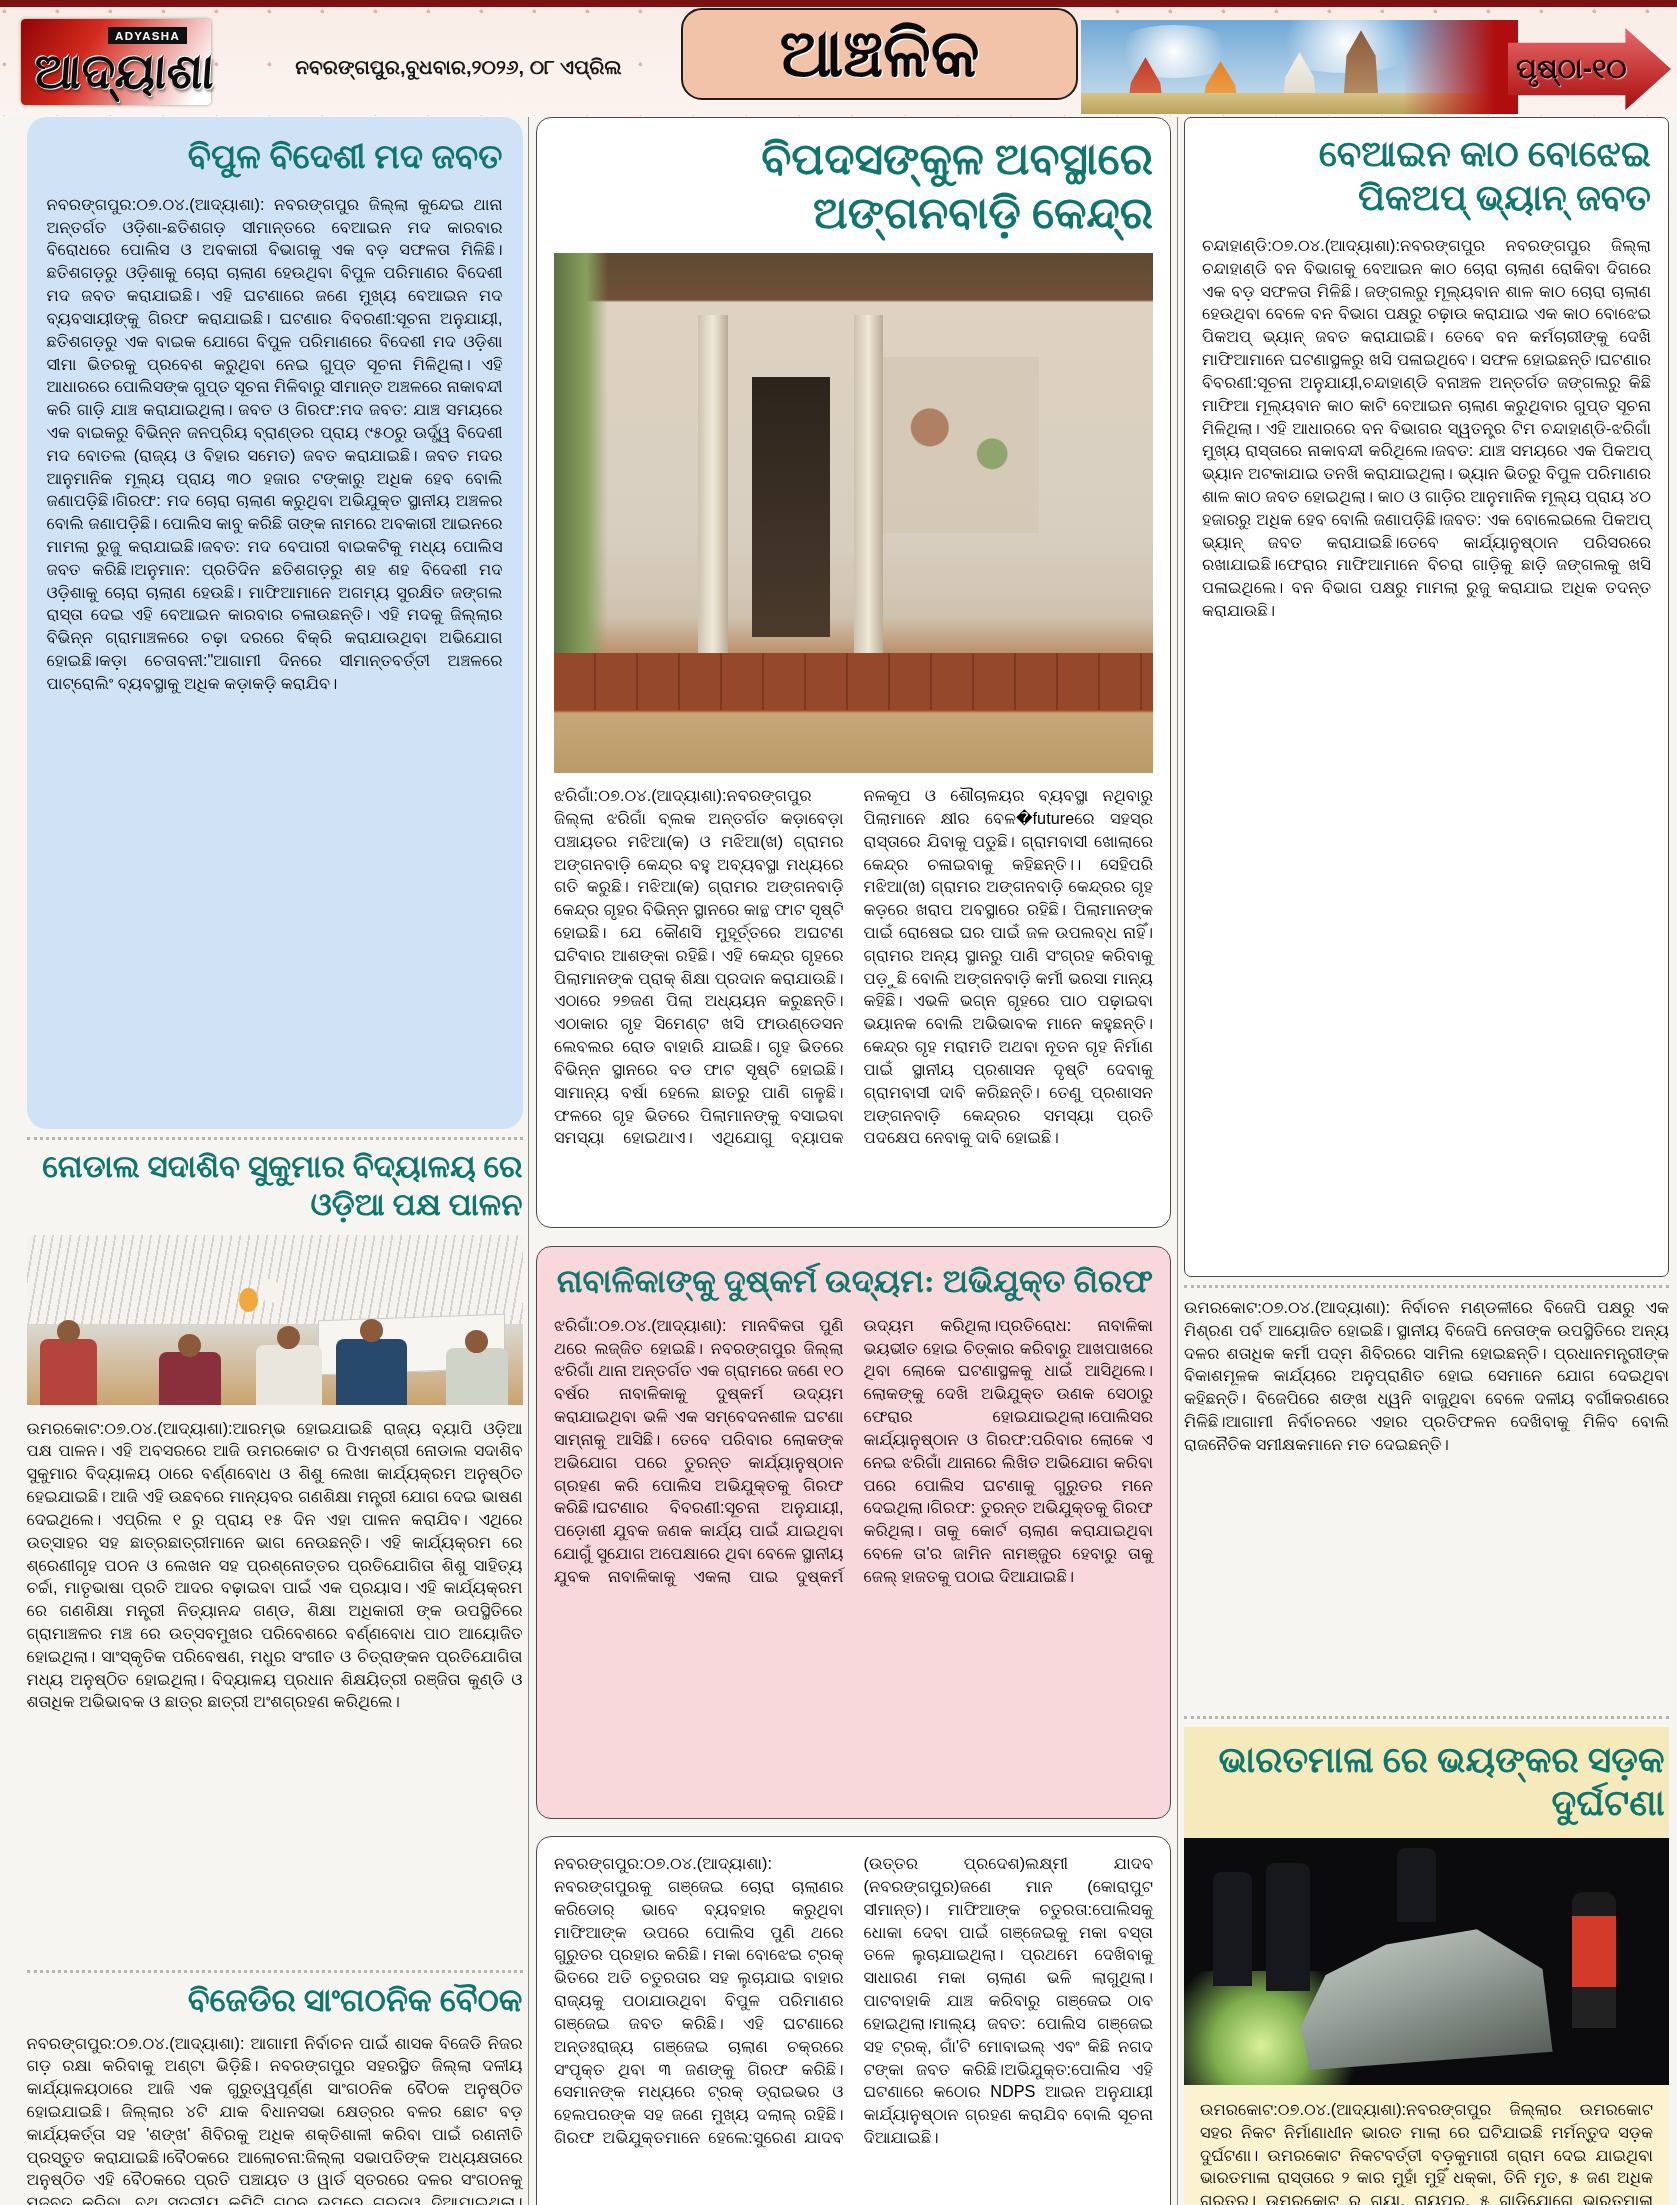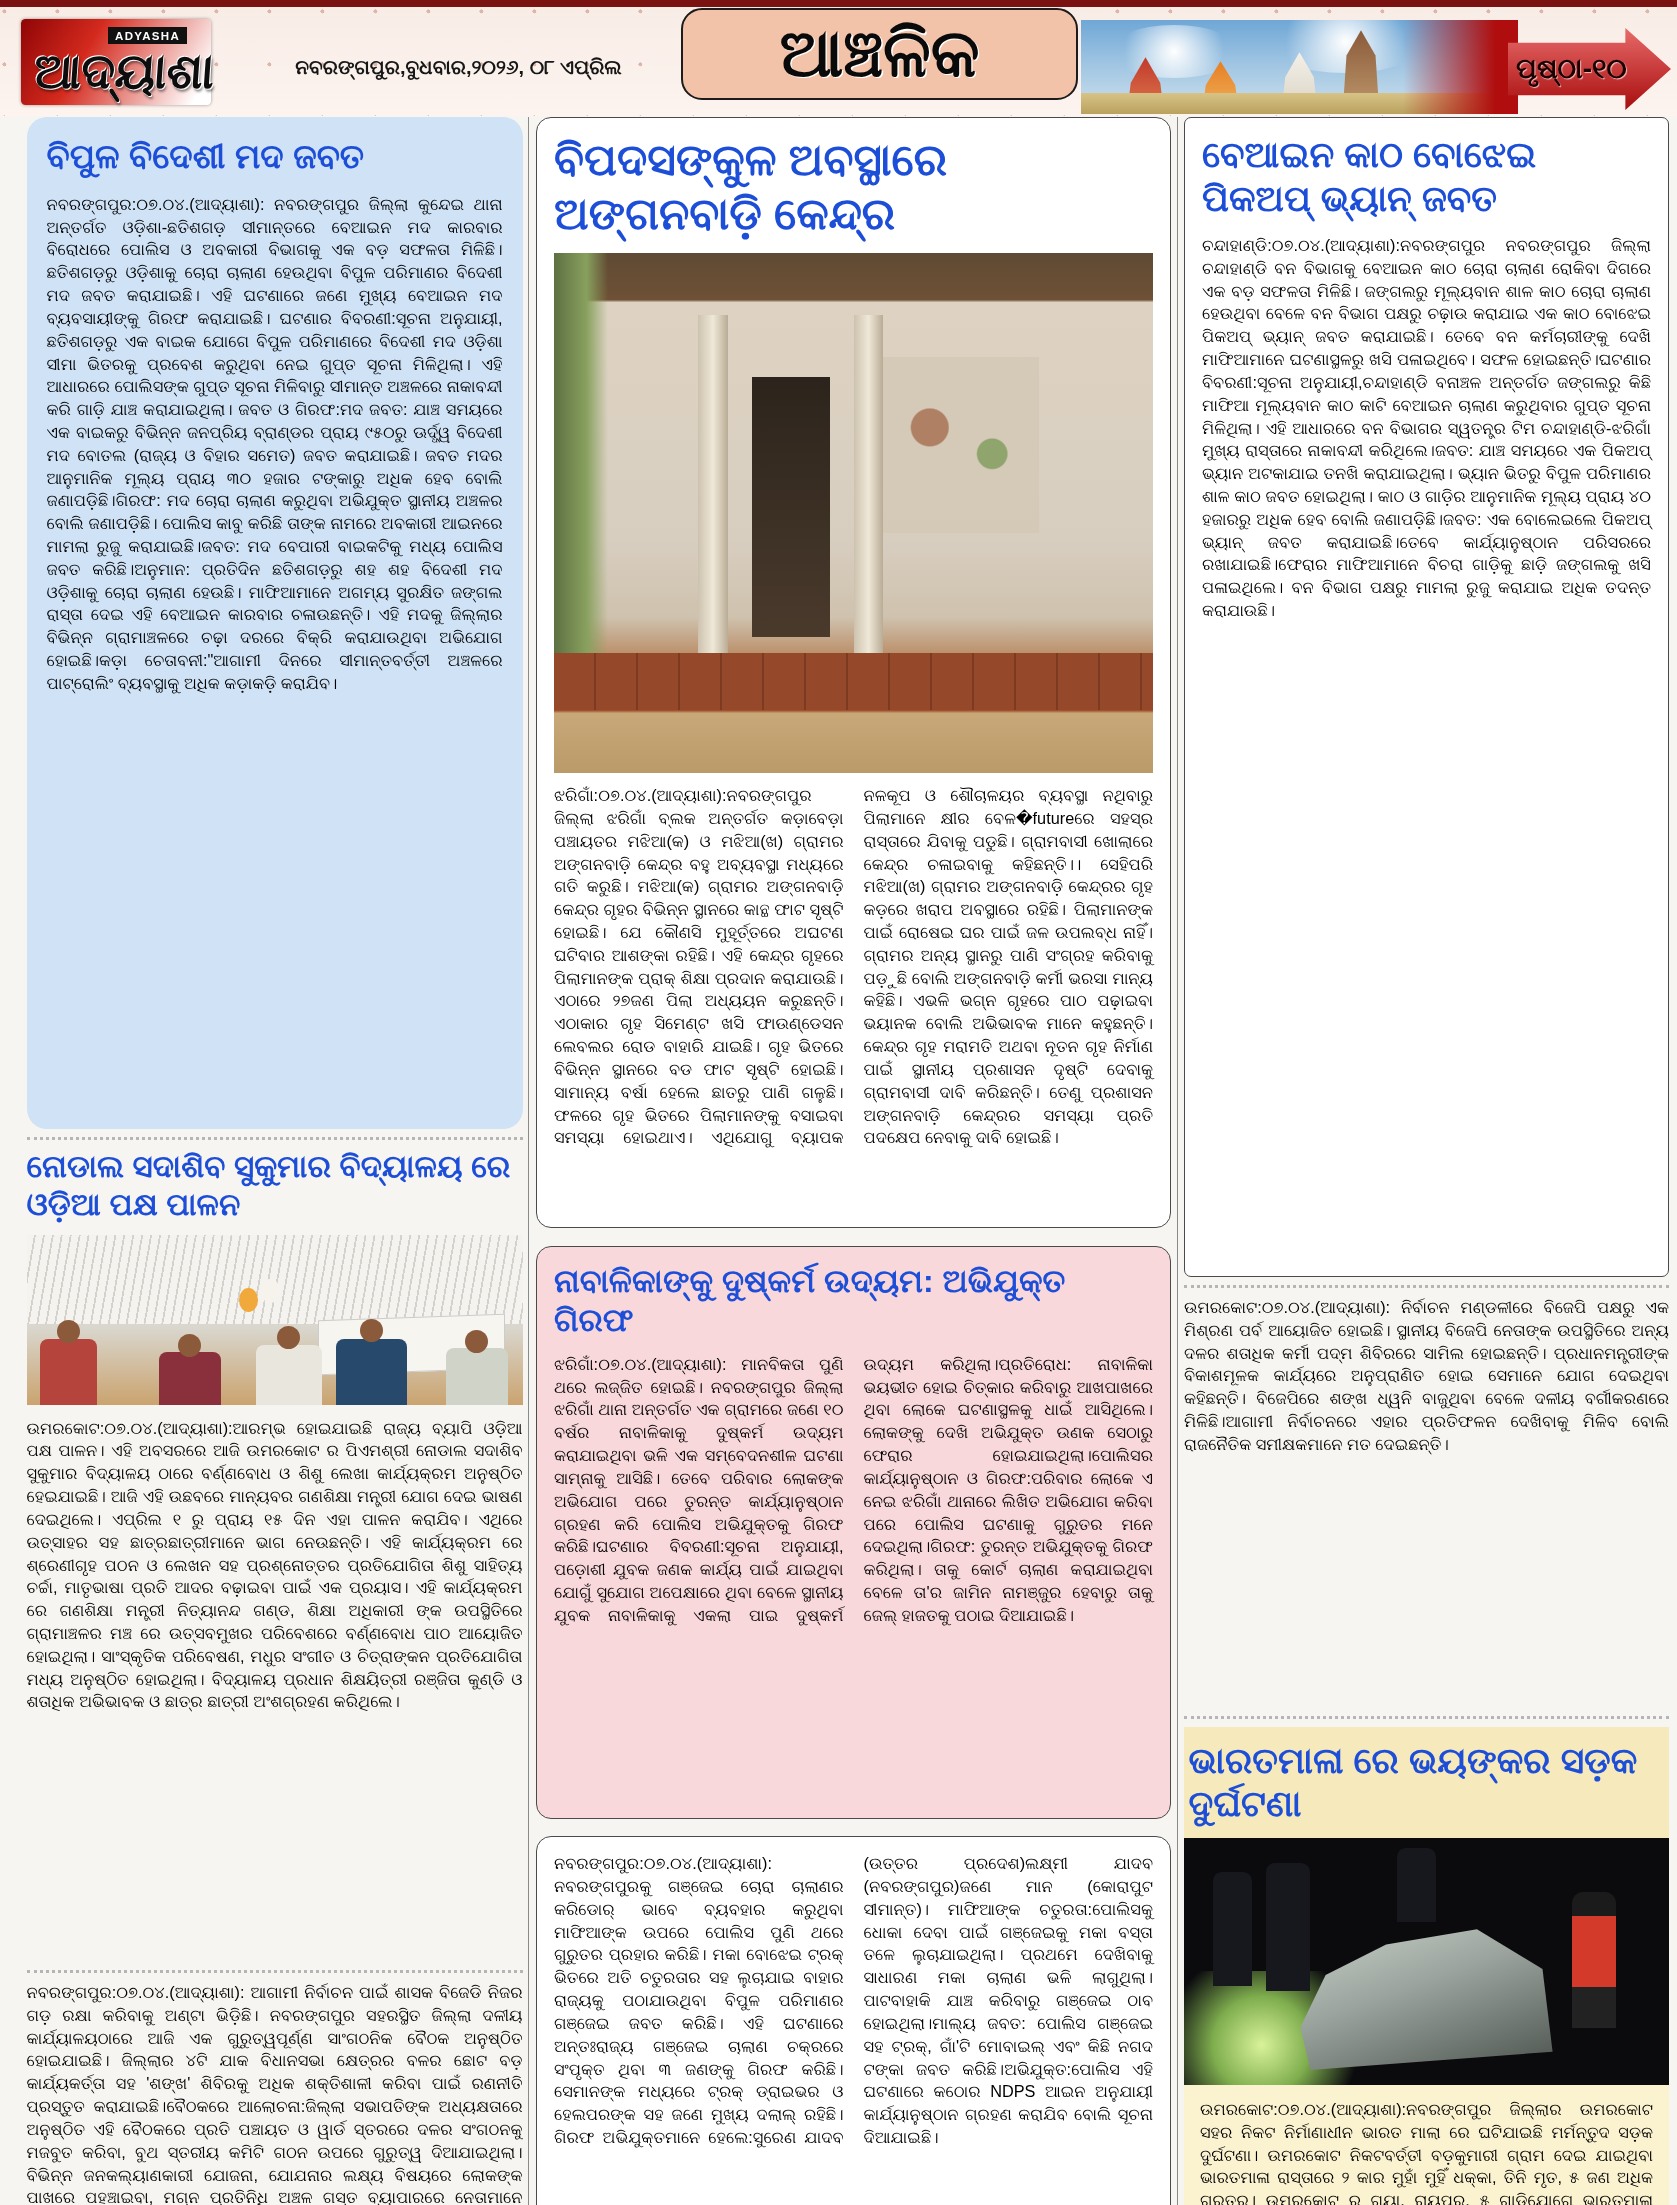--- a/index.html
+++ b/index.html
@@ -37,21 +37,21 @@
     display:flex;align-items:center;justify-content:flex-start;}
   .page-arrow span{font-size:28px;font-weight:900;color:#1c0000;text-shadow:0.9px 0.9px 0.9px #f5bcbc;margin-left:8px;}
   
   main{position:absolute;left:0;top:117px;width:100%;height:2574px;}
   .vrule{position:absolute;top:0;width:1.3px;height:2571px;background:#8a8a8a;}
   .col{position:absolute;top:0;}
   .col1{left:26.5px;width:496px;}
   .col2{left:536px;width:635px;}
   .col3{left:1184px;width:485px;}
   article{box-sizing:border-box;overflow:hidden;}
-  h1,h2{margin:0;text-align:left;color:#1d4ed8;font-weight:900;line-height:1.22;}
+  h1,h2{margin:0;text-align:right;color:#0f766e;font-weight:900;line-height:1.22;font-family:Liberation Serif, serif;}
   p{margin:0;font-size:16.3px;line-height:1.4;text-align:justify;color:#000000;}
   .dotted{border-top:3.1px dotted #b5b5b5;margin:8px 0;}
   .box{border:1.8px solid #4a4a4a;border-radius:15px;padding:15px 17px;background:#fff;}
   
   .art-blue{height:1012px;background:var(--blue_box,#cfe2f6);border-radius:20px;padding:19.4px 20px;}
   .art-blue h2{font-size:34px;margin-bottom:15px;}
   .art-odia{height:814px;}
   .art-odia h2{font-size:31px;margin-bottom:11.5px;}
   .event-photo{position:relative;width:100%;height:170px;margin-bottom:11.5px;overflow:hidden;
     background:linear-gradient(180deg,#e8e6df 0%,#d9d6cd 55%,#caa36f 100%);}
@@ -160,20 +160,21 @@
               <div class="head" style="left:24px;top:-20px;"></div>
             </div>
           <div class="person" style="left:419px;width:62px;height:57px;background:#cfd3c8;">
               <div class="head" style="left:19.4px;top:-18.5px;"></div>
             </div>
         </div>
         <p>ଉମରକୋଟ:୦୭.୦୪.(ଆଦ୍ୟାଶା):ଆରମ୍ଭ ହୋଇଯାଇଛି ରାଜ୍ୟ ବ୍ୟାପି ଓଡ଼ିଆ ପକ୍ଷ ପାଳନ। ଏହି ଅବସରରେ ଆଜି ଉମରକୋଟ ର ପିଏମଶ୍ରୀ ନୋଡାଲ ସଦାଶିବ ସୁକୁମାର ବିଦ୍ୟାଳୟ ଠାରେ ବର୍ଣ୍ଣବୋଧ ଓ ଶିଶୁ ଲେଖା କାର୍ଯ୍ୟକ୍ରମ ଅନୁଷ୍ଠିତ ହେଇଯାଇଛି। ଆଜି ଏହି ଉଛବରେ ମାନ୍ୟବର ଗଣଶିକ୍ଷା ମନ୍ତ୍ରୀ ଯୋଗ ଦେଇ ଭାଷଣ ଦେଇଥିଲେ। ଏପ୍ରିଲ ୧ ରୁ ପ୍ରାୟ ୧୫ ଦିନ ଏହା ପାଳନ କରାଯିବ। ଏଥିରେ ଉତ୍ସାହର ସହ ଛାତ୍ରଛାତ୍ରୀମାନେ ଭାଗ ନେଉଛନ୍ତି। ଏହି କାର୍ଯ୍ୟକ୍ରମ ରେ ଶ୍ରେଣୀଗୃହ ପଠନ ଓ ଲେଖନ ସହ ପ୍ରଶ୍ନୋତ୍ତର ପ୍ରତିଯୋଗିତା ଶିଶୁ ସାହିତ୍ୟ ଚର୍ଚ୍ଚା, ମାତୃଭାଷା ପ୍ରତି ଆଦର ବଢ଼ାଇବା ପାଇଁ ଏକ ପ୍ରୟାସ। ଏହି କାର୍ଯ୍ୟକ୍ରମ ରେ ଗଣଶିକ୍ଷା ମନ୍ତ୍ରୀ ନିତ୍ୟାନନ୍ଦ ଗଣ୍ଡ, ଶିକ୍ଷା ଅଧିକାରୀ ଙ୍କ ଉପସ୍ଥିତିରେ ଗ୍ରାମାଞ୍ଚଳର ମଞ୍ଚ ରେ ଉତ୍ସବମୁଖର ପରିବେଶରେ ବର୍ଣ୍ଣବୋଧ ପାଠ ଆୟୋଜିତ ହୋଇଥିଲା। ସାଂସ୍କୃତିକ ପରିବେଷଣ, ମଧୁର ସଂଗୀତ ଓ ଚିତ୍ରାଙ୍କନ ପ୍ରତିଯୋଗିତା ମଧ୍ୟ ଅନୁଷ୍ଠିତ ହୋଇଥିଲା। ବିଦ୍ୟାଳୟ ପ୍ରଧାନ ଶିକ୍ଷୟିତ୍ରୀ ରଞ୍ଜିତା କୁଣ୍ଡି ଓ ଶତାଧିକ ଅଭିଭାବକ ଓ ଛାତ୍ର ଛାତ୍ରୀ ଅଂଶଗ୍ରହଣ କରିଥିଲେ।</p>
       </article>
       <div class="dotted"></div>
       <article class="art-bjd">
+        <h2>ବିଜେଡିର ସାଂଗଠନିକ ବୈଠକ</h2>
         <p>ନବରଙ୍ଗପୁର:୦୭.୦୪.(ଆଦ୍ୟାଶା): ଆଗାମୀ ନିର୍ବାଚନ ପାଇଁ ଶାସକ ବିଜେଡି ନିଜର ଗଡ଼ ରକ୍ଷା କରିବାକୁ ଅଣ୍ଟା ଭିଡ଼ିଛି। ନବରଙ୍ଗପୁର ସହରସ୍ଥିତ ଜିଲ୍ଲା ଦଳୀୟ କାର୍ଯ୍ୟାଳୟଠାରେ ଆଜି ଏକ ଗୁରୁତ୍ୱପୂର୍ଣ୍ଣ ସାଂଗଠନିକ ବୈଠକ ଅନୁଷ୍ଠିତ ହୋଇଯାଇଛି। ଜିଲ୍ଲାର ୪ଟି ଯାକ ବିଧାନସଭା କ୍ଷେତ୍ରର ବଳର ଛୋଟ ବଡ଼ କାର୍ଯ୍ୟକର୍ତ୍ତା ସହ 'ଶଙ୍ଖ' ଶିବିରକୁ ଅଧିକ ଶକ୍ତିଶାଳୀ କରିବା ପାଇଁ ରଣନୀତି ପ୍ରସ୍ତୁତ କରାଯାଇଛି।ବୈଠକରେ ଆଲୋଚନା:ଜିଲ୍ଲା ସଭାପତିଙ୍କ ଅଧ୍ୟକ୍ଷତାରେ ଅନୁଷ୍ଠିତ ଏହି ବୈଠକରେ ପ୍ରତି ପଞ୍ଚାୟତ ଓ ୱାର୍ଡ ସ୍ତରରେ ଦଳର ସଂଗଠନକୁ ମଜବୁତ କରିବା, ବୁଥ ସ୍ତରୀୟ କମିଟି ଗଠନ ଉପରେ ଗୁରୁତ୍ୱ ଦିଆଯାଇଥିଲା। ବିଭିନ୍ନ ଜନକଲ୍ୟାଣକାରୀ ଯୋଜନା, ଯୋଯନାର ଲକ୍ଷ୍ୟ ବିଷୟରେ ଲୋକଙ୍କ ପାଖରେ ପହଞ୍ଚାଇବା, ମଗ୍ନ ପ୍ରତିନିଧି ଅଞ୍ଚଳ ଗସ୍ତ ବ୍ୟାପାରରେ ନେତାମାନେ କର୍ମୀଙ୍କୁ ଦୁଃଖସୁଖରେ ଦେବାର ଶପଥ ନେଇଥିଲେ। ଆଗାମୀ ଦିନରେ ପ୍ରତି ବ୍ଲକରେ ସାଂଗଠନିକ ସମୀକ୍ଷା ବୈଠକ ଅନୁଷ୍ଠିତ ହେବ ବୋଲି ଦଳ ପକ୍ଷରୁ ସୂଚନା ଦିଆଯାଇଛି।</p>
       </article>
     </section>
 
     <section class="col col2">
       <article class="box art-angan">
         <h1>ବିପଦସଙ୍କୁଳ ଅବସ୍ଥାରେ ଅଙ୍ଗନବାଡ଼ି କେନ୍ଦ୍ର</h1>
         <div class="building-photo">
           <div class="b-tree"></div>
           <div class="b-pillar" style="left:24%;"></div>

